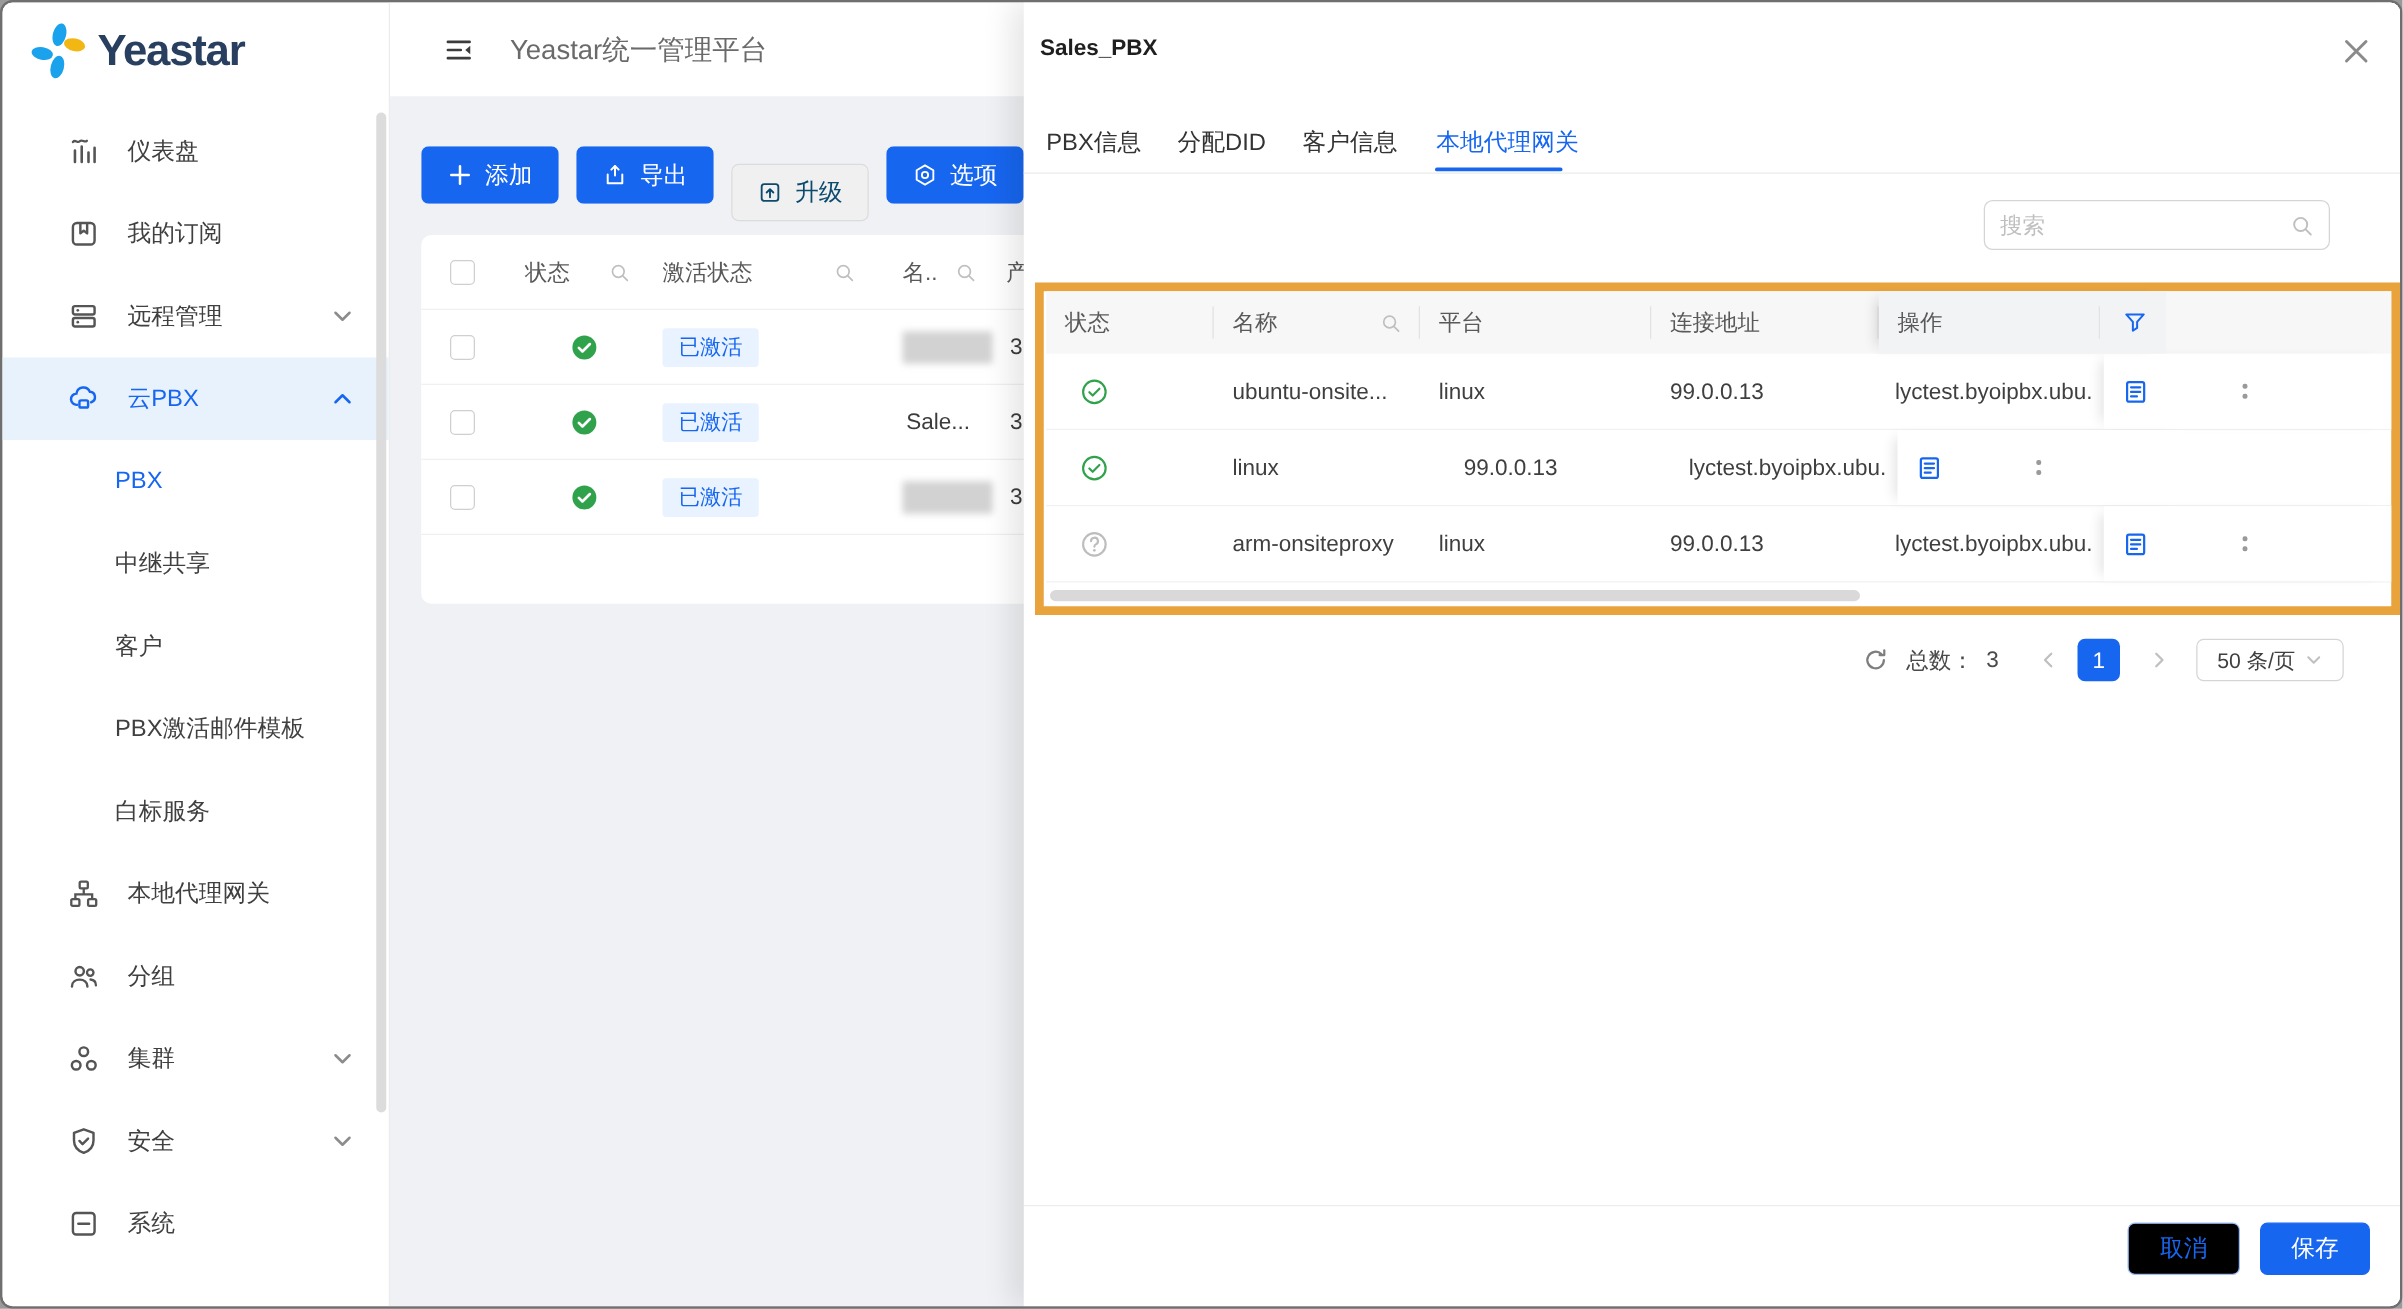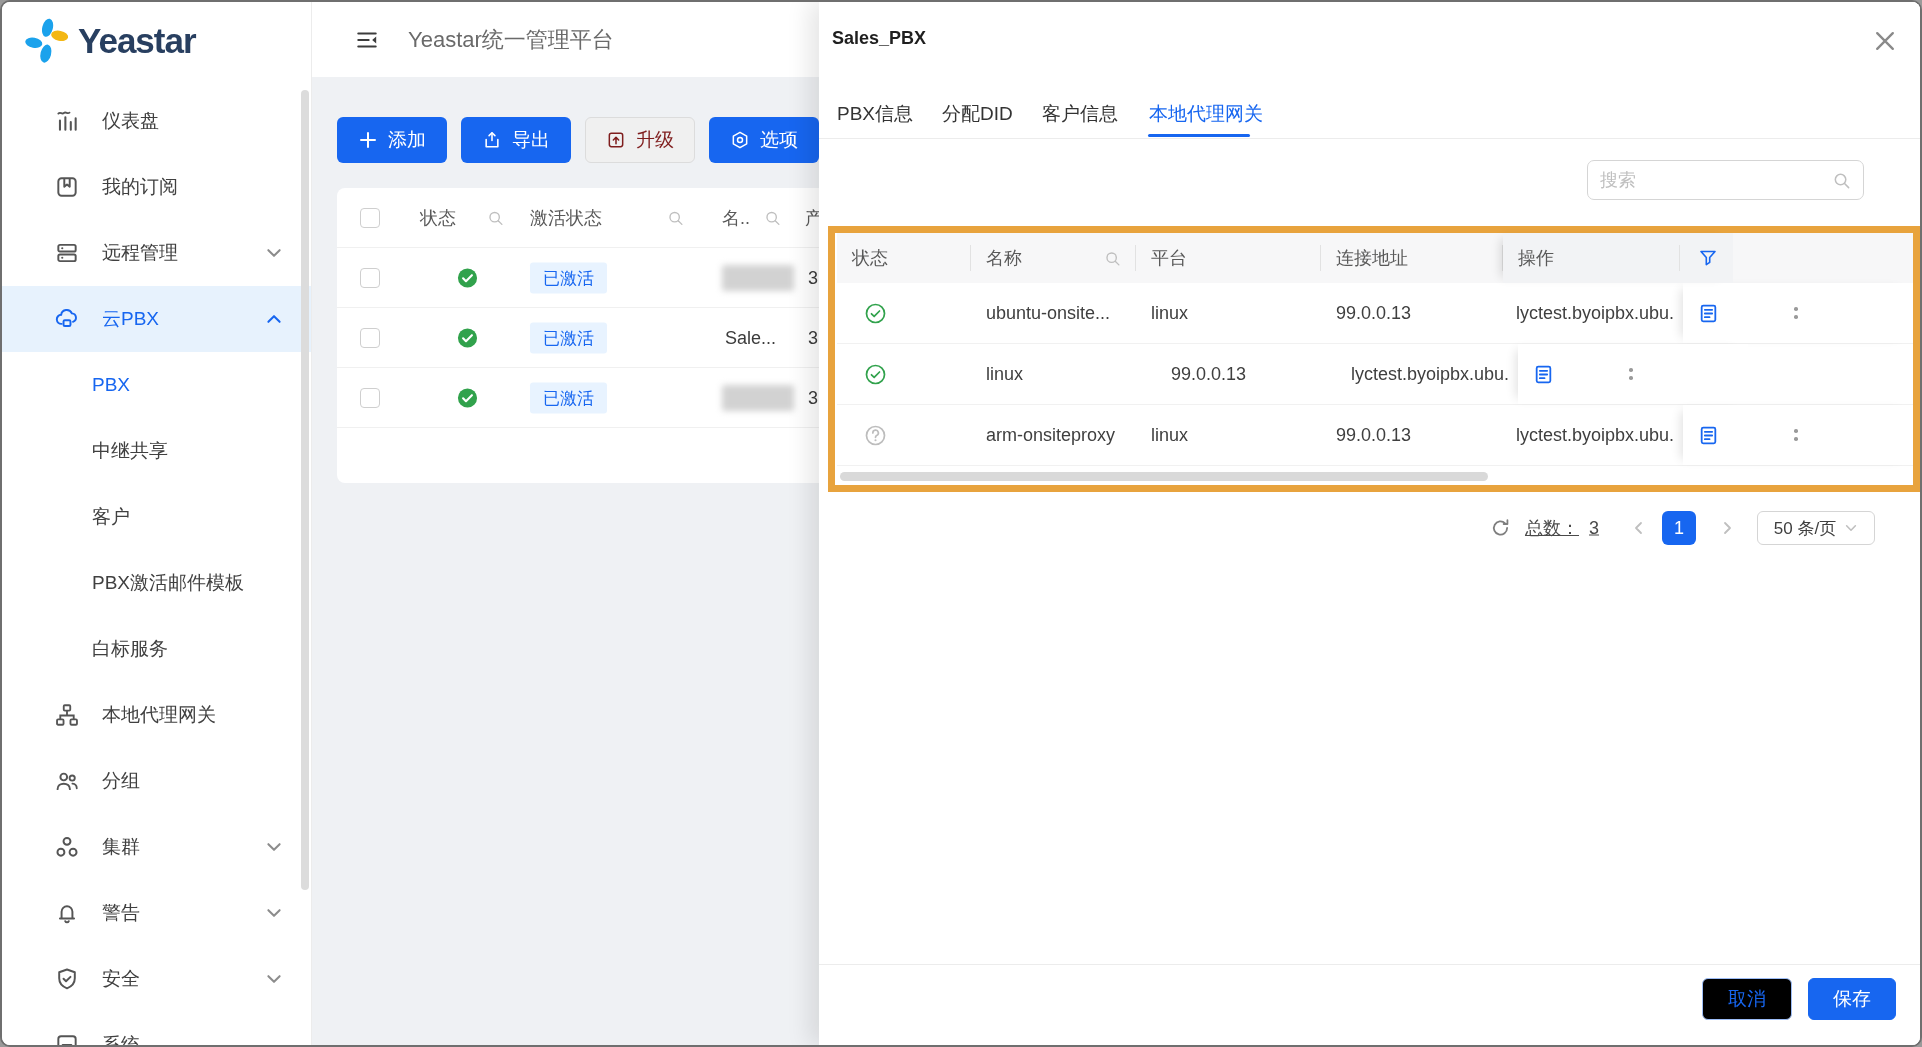--- a/index.html
+++ b/index.html
@@ -25,21 +25,21 @@
 
   
   .content { position:absolute; left:310px; top:0; right:0; bottom:0; background:#eff1f4; z-index:1; }
   .topbar { height:75px; background:#fff; display:flex; align-items:center; padding-left:42px; gap:28px; }
   .fold { width:26px; height:26px; color:#3c3c3c; cursor:pointer; }
   .page-title { font-size:22px; font-weight:400; color:#6a6a6a; }
   .toolbar { position:absolute; left:25px; top:115px; display:flex; gap:14px; }
   .btn { height:46px; min-width:109px; padding:0 20px; border-radius:6px; display:flex; align-items:center; justify-content:center; gap:10px; font-size:19px; border:1px solid transparent; cursor:pointer; }
   .btn .bic { width:20px; height:20px; }
   .btn.primary { background:#1766f0; color:#fff; }
-  .btn.disabled { background:#f0f0f0; color:#7f1d1d; border-color:#dcdcdc; cursor:default; }
+  .btn.disabled { background:#f0f0f0; color:#0c4a6e; border-color:#dcdcdc; cursor:default;margin-top:14px; }
   .card { position:absolute; left:25px; top:186px; width:495px; height:295px; background:#fff; border-radius:8px; overflow:hidden; }
   .trow { position:relative; height:60px; border-bottom:1px solid #f0f0f0; }
   .trow.head { color:#595959; font-size:18px; }
   .trow > * { position:absolute; top:50%; transform:translateY(-50%); }
   .cb { width:20px; height:20px; border:1px solid #cfcfcf; border-radius:4px; background:#fff; cursor:pointer; }
   .s-ic { width:17px; height:17px; color:#bfbfbf; cursor:pointer; }
   .badge { background:#e8f3ff; color:#1766f0; font-size:17px; padding:4px 13px; border-radius:3px; }
   .blurbox { width:72px; height:26px; background:#d2d2d2; border-radius:2px; filter:blur(3px); }
   .cell-txt { font-size:18px; color:#3c3c3c; white-space:nowrap; }
   .st-ic { width:23px; height:23px; color:#31a24c; }
@@ -74,21 +74,21 @@
   .more-dots { width:4px; height:18px; margin-left:75px; position:relative; cursor:pointer; }
   .more-dots::before, .more-dots::after { content:""; position:absolute; left:0; width:3.5px; height:3.5px; border-radius:50%; background:#9a9a9a; }
   .more-dots::before { top:3px; } .more-dots::after { top:11px; }
   .funnel-sep { width:1px; height:26px; background:#e2e2e2; margin-left:auto; margin-right:18px; align-self:center; }
   .f-ic { width:20px; height:20px; color:#1766f0; cursor:pointer; }
   .hscroll { position:absolute; left:5px; top:239px; width:648px; height:9px; border-radius:5px; background:#d9d9d9; cursor:pointer; }
 
   .pager { position:absolute; left:0; top:506px; width:100%; height:40px; }
   .pager > * { position:absolute; top:50%; transform:translateY(-50%); }
   .ref-ic { width:21px; height:21px; color:#7e7e7e; cursor:pointer; }
-  .ptext { font-size:18px; color:#4a4a4a; white-space:nowrap;text-decoration:underline; }
+  .ptext { font-size:18px; color:#4a4a4a; white-space:nowrap; }
   .parrow { width:16px; height:16px; color:#bfbfbf; cursor:pointer; }
   .pnum { width:34px; height:34px; background:#1766f0; color:#fff; border-radius:6px; display:flex; align-items:center; justify-content:center; font-size:18px; cursor:pointer; }
   .psel { width:118px; height:34px; border:1px solid #d5d5d5; border-radius:6px; display:flex; align-items:center; justify-content:center; gap:8px; font-size:17px; color:#3f3f3f; cursor:pointer; }
   .psel .chev { width:14px; height:14px; color:#bfbfbf; }
 
   .d-footer-line { position:absolute; left:0; right:0; top:962px; height:1px; background:#ececec; }
   .fbtn { position:absolute; top:976px; height:42px; border-radius:6px; font-size:19px; display:flex; align-items:center; justify-content:center; cursor:pointer; }
   .fbtn.cancel { left:883px; width:90px; border:1px solid #9dbdf6; color:#1766f0; background:#000000; }
   .fbtn.save { left:989px; width:88px; background:#1766f0; color:#fff; border:1px solid #1766f0; }
 </style>
@@ -279,29 +279,20 @@
         <svg class="ic">
             <use href="#i-people"></use>
           </svg>
         <span class="lbl">分组</span>
       </div>
       <div class="mi">
         <svg class="ic">
             <use href="#i-cluster"></use>
           </svg>
         <span class="lbl">集群</span>
-        <svg class="chev">
-            <use href="#i-chev-d"></use>
-          </svg>
-      </div>
-      <div class="mi">
-        <svg class="ic">
-            <use href="#i-bell"></use>
-          </svg>
-        <span class="lbl">警告</span>
         <svg class="chev">
             <use href="#i-chev-d"></use>
           </svg>
       </div>
       <div class="mi">
         <svg class="ic">
             <use href="#i-shield"></use>
           </svg>
         <span class="lbl">安全</span>
         <svg class="chev">

